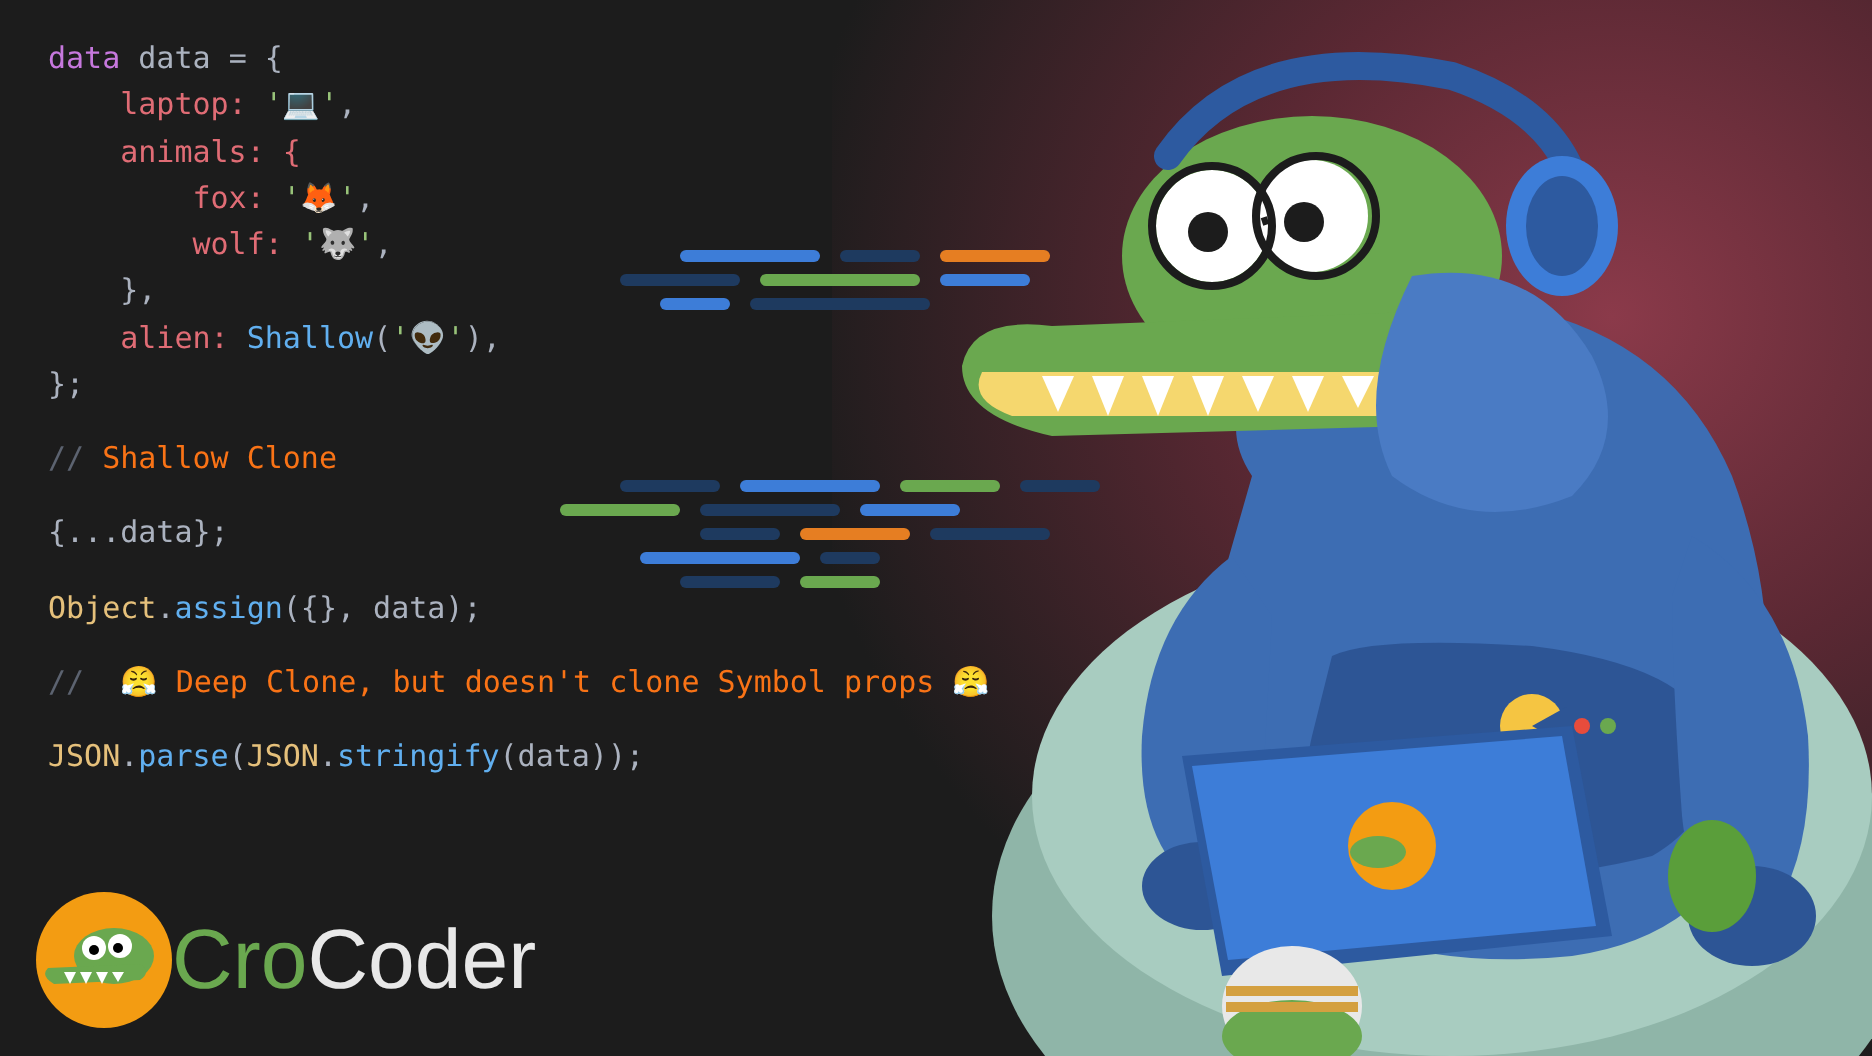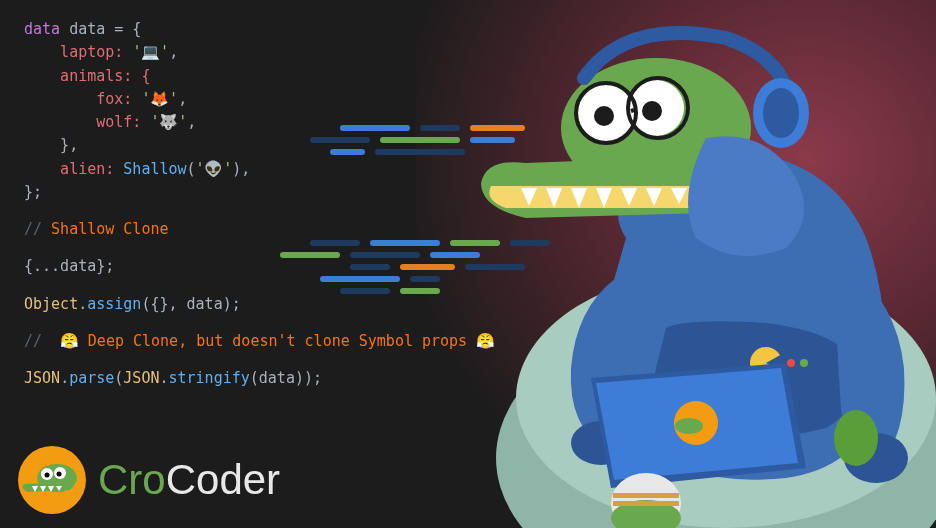--- a/index.html
+++ b/index.html
@@ -35,21 +35,20 @@
   .fn { color: #61afef; }
   .obj { color: #e5c07b; margin-top: 28px; }
   .plain { color: #abb2bf; }
   .spacer { height: 14px; }
 
   .logo {
     position: absolute;
     left: 18px; bottom: 14px;
     display: flex;
     align-items: center;
-    gap: 12px;
     z-index: 3;
   }
   .logo-circle {
     width: 68px; height: 68px;
     border-radius: 50%;
     background: #f39c12;
     display: flex;
     align-items: center;
     justify-content: center;
     position: relative;

